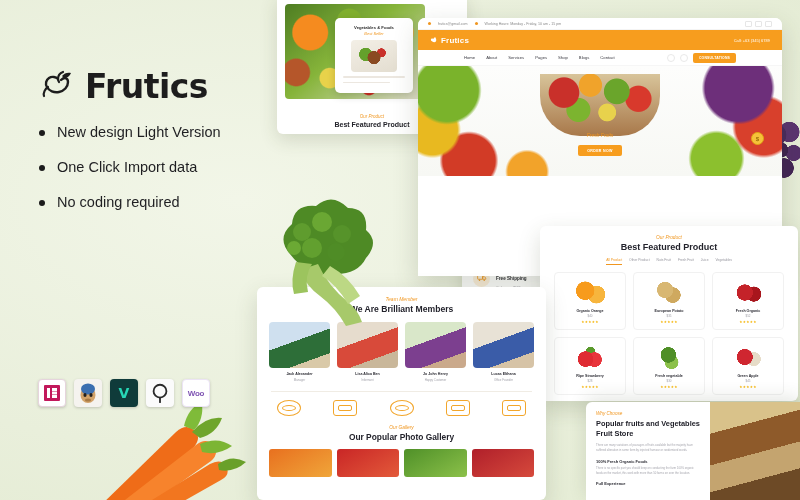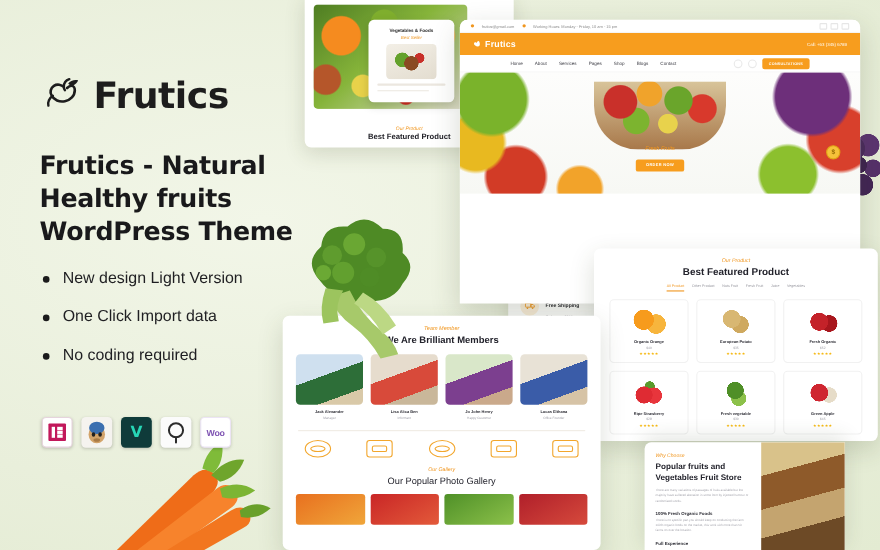--- a/index.html
+++ b/index.html
@@ -189,30 +189,30 @@
   .tdiv { height:1px; background:#f0ece4; margin:9px 2px 0; }
   .cert { display:flex; justify-content:space-between; padding:8px 8px 0; }
   .cert i { display:block; width:24px; height:16px; border:1.4px solid #f2a62c; border-radius:3px;
     position:relative; }
   .cert i:after { content:""; position:absolute; left:4px; top:4px; right:4px; bottom:4px;
     border:1.2px solid #f2a62c; border-radius:2px; }
   .cert i.r { border-radius:50%; }
   .cert i.r:after { border-radius:50%; }
   .mk-team .kick2 { text-align:center; font-size:4.8px; color:#f0961f; font-style:italic;
     margin-top:9px; }
-  .mk-team .h2 { text-align:center; font-size:8.4px; font-weight:normal; color:#23232c; margin-top:2px; }
+  .mk-team .h2 { text-align:center; font-size:8.4px; font-weight:bold; color:#23232c; margin-top:2px; }
   .ggrid { display:grid; grid-template-columns:repeat(4,1fr); gap:5px; margin-top:7px; }
   .gimg { height:28px; border-radius:3px; }
   .g1 { background:linear-gradient(150deg,#e8701f,#f0a63a); }
   .g2 { background:linear-gradient(150deg,#c92626,#e35a3a); }
   .g3 { background:linear-gradient(150deg,#4f9028,#8cc14a); }
   .g4 { background:linear-gradient(150deg,#b01f2a,#d64a3c); }
 
   
-  .mk-why { position:absolute; left:586px; top:402px; width:182px; height:98px; background:#fff;
+  .mk-why { position:absolute; left:586px; top:402px; width:214px; height:98px; background:#fff;
     border-radius:6px 0 0 0; box-shadow:0 -4px 18px rgba(60,70,40,.14); z-index:17;
     display:flex; overflow:hidden; }
   .why-l { flex:1 1 58%; padding:9px 10px 0; }
   .why-l .kick { font-size:4.6px; color:#f0961f; font-style:italic; }
   .why-l .h { font-size:7.4px; font-weight:bold; color:#23232c; margin-top:3px; line-height:1.3; }
   .why-l .p { font-size:2.8px; color:#a6a6ae; line-height:1.7; margin-top:5px; }
   .why-l .ft { font-size:4px; font-weight:bold; color:#2b2b33; margin-top:6px; }
   .why-l .fp { font-size:2.8px; color:#a6a6ae; line-height:1.7; margin-top:2px; }
   .why-r { flex:1 1 42%;
     background: linear-gradient(165deg,#d9c28a 0 26%, #8e5a2a 26% 52%, #c4a46f 52% 74%, #6d4a26 74%); }
@@ -234,21 +234,20 @@
     <div class="logo-row">
       <svg class="logo-mark" viewBox="0 0 40 40">
         <path d="M27 6c-3 1-5 4-5 7 0 1 .4 2 1 3" fill="none" stroke="#1d1d1d" stroke-width="2.2" stroke-linecap="round"></path>
         <path d="M22 13c-2-2-6-3-9-1-3 2-4 6-2 9 2 4 7 6 12 5 5-1 9-5 9-10 0-2-1-4-3-4-2 0-3 1-4 2" fill="none" stroke="#1d1d1d" stroke-width="2.4" stroke-linejoin="round" stroke-linecap="round"></path>
         <path d="M12 21c-3 2-5 6-4 9" fill="none" stroke="#1d1d1d" stroke-width="2.2" stroke-linecap="round"></path>
         <path d="M26 10c2-3 6-4 9-3-1 3-4 5-7 5" fill="#1d1d1d"></path>
       </svg>
       <div class="logo-text">Frutics</div>
     </div>
 
-    <div class="headline">Frutics - Natural Healthy fruits WordPress Theme</div>
 
     <ul class="bullets">
       <li>New design Light Version</li>
       <li>One Click Import data</li>
       <li>No coding required</li>
     </ul>
   </div>
 
   <div class="badges">
     <div class="badge b-elementor">

